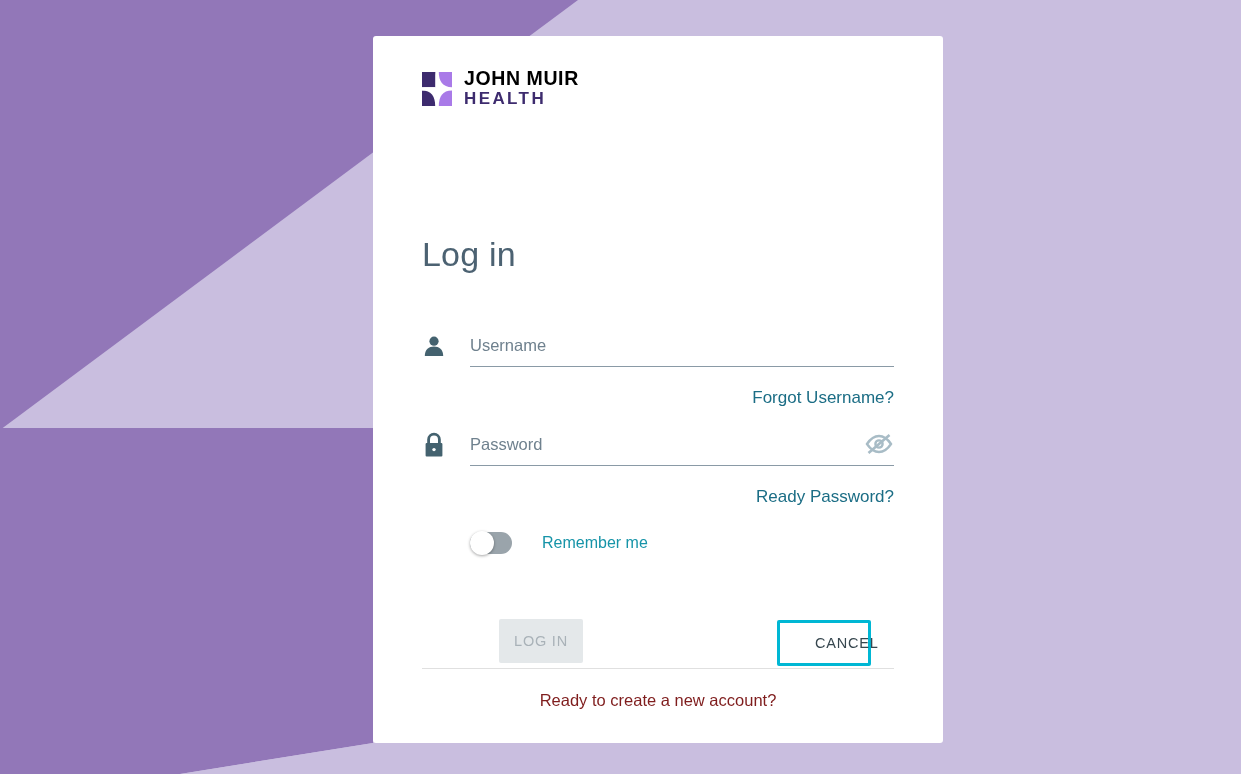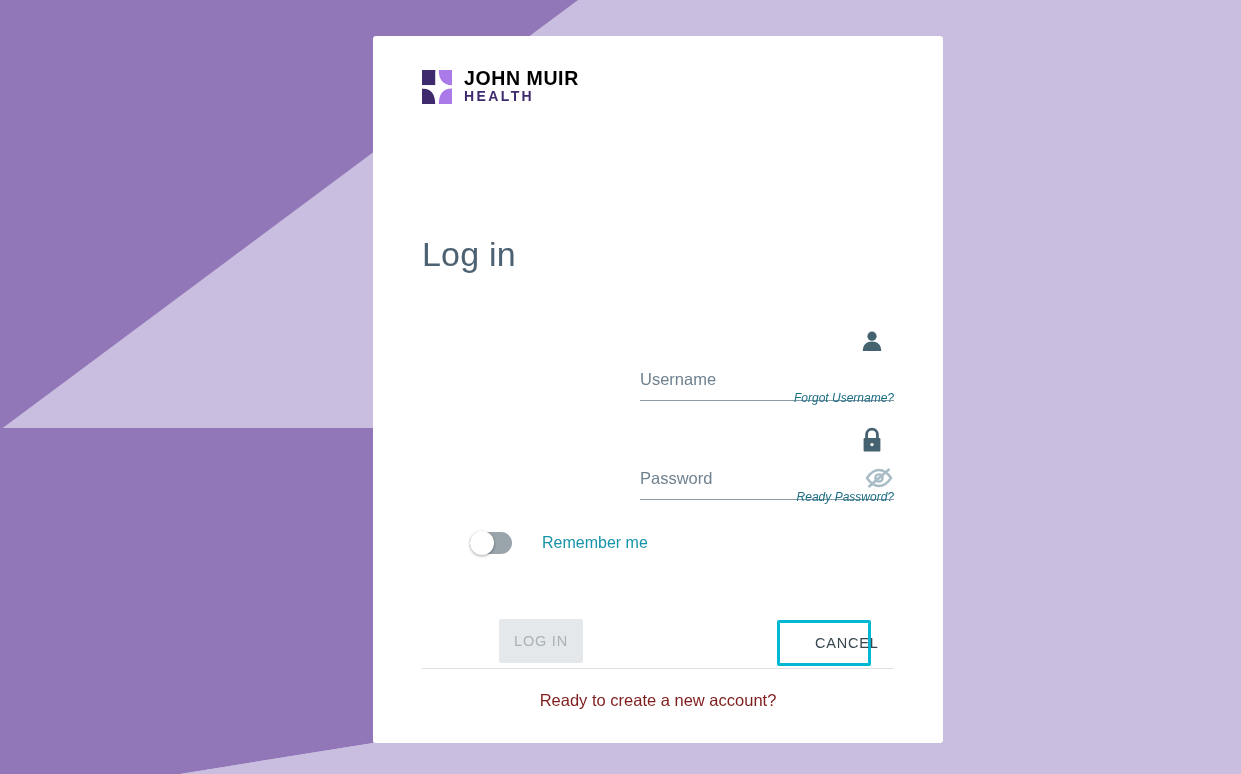--- a/index.html
+++ b/index.html
@@ -57,21 +57,21 @@
     justify-content: center;
   }
   .logo-line1 {
     font-size: 19.5px;
     font-weight: bold;
     letter-spacing: 0.6px;
     color: #000000;
     line-height: 1.05;
   }
   .logo-line2 {
-    font-size: 14px;
+    font-size: 17px;
     font-weight: bold;
     letter-spacing: 2.4px;
     color: #3d2b6e;
     line-height: 1.25;
   }
 
   
   #page-title {
     position: absolute;
     left: 49px;
@@ -82,22 +82,21 @@
     letter-spacing: 0.2px;
     line-height: 1;
   }
 
   
   .field-row {
     position: absolute;
     left: 49px;
     width: 472px;
     display: flex;
-    align-items: flex-end;
-    flex-direction: column;
+    align-items: center;
   }
   #username-row { top: 288px; }
   #password-row { top: 387px; }
 
   .field-icon {
     width: 34px;
     height: 40px;
     flex: 0 0 34px;
     display: flex;
     align-items: center;
@@ -146,25 +145,24 @@
 
   .helper-link-row {
     position: absolute;
     left: 49px;
     width: 472px;
     text-align: right;
   }
   #forgot-username-row { top: 352px; }
   #forgot-password-row { top: 451px; }
   .helper-link {
-    font-size: 12px;
+    font-size: 17px;
     color: #1b6d85;
     text-decoration: none;
     cursor: pointer;
-    font-style: italic;
   }
 
   
   #remember-me-row {
     position: absolute;
     left: 97px;
     top: 496px;
     display: flex;
     align-items: center;
   }

